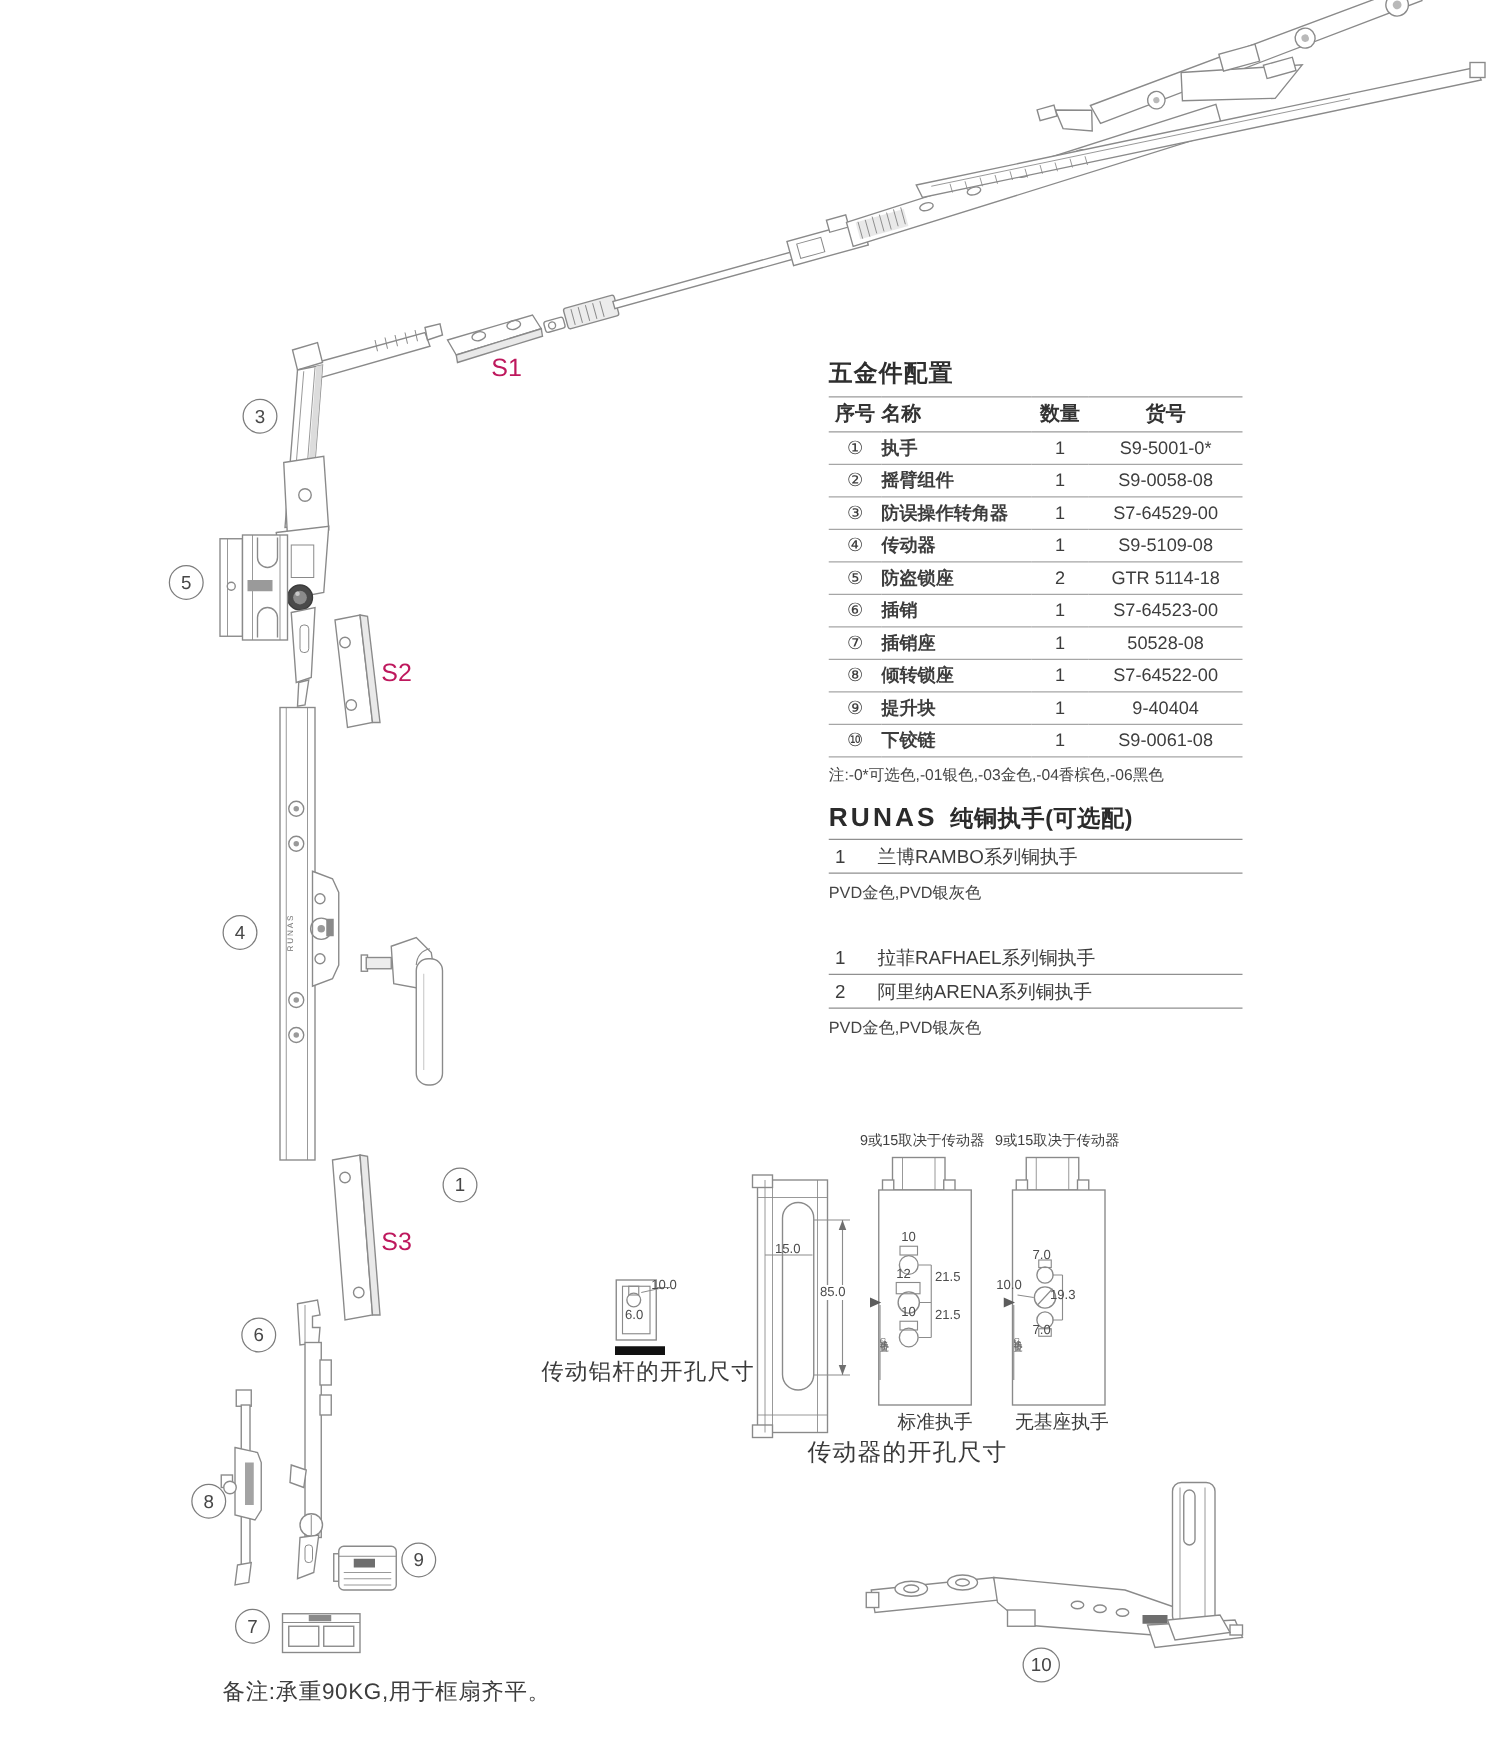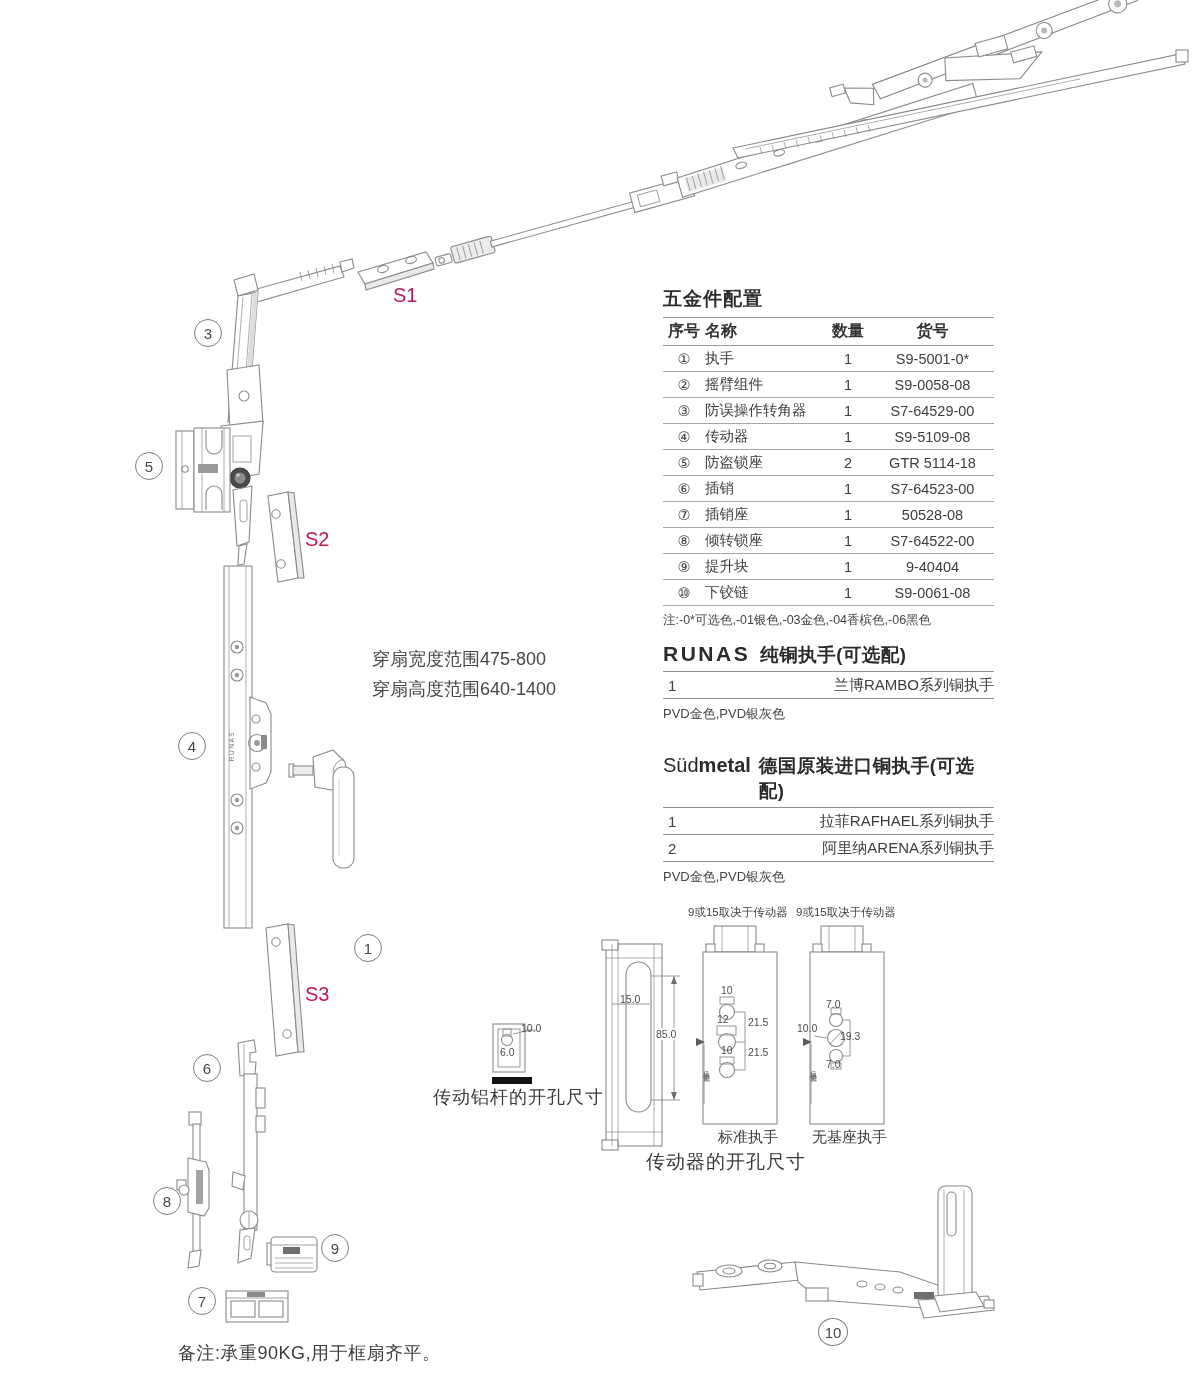--- a/index.html
+++ b/index.html
@@ -22,32 +22,32 @@
   #sash-range{position:absolute;left:372px;top:644px;font-size:18px;line-height:30px;color:#474747;}
   
   #parts-table{position:absolute;left:663px;top:286px;width:331px;}
   #parts-table .tbl-title{font-size:19px;font-weight:bold;color:#2e2e2e;margin-bottom:5px;letter-spacing:1px;}
   #parts-table table{border-collapse:collapse;width:100%;table-layout:fixed;}
   #parts-table th{border-top:1px solid #9b9b9b;border-bottom:1px solid #9b9b9b;height:27px;
                   font-size:16px;font-weight:600;color:#333;padding:0;}
   #parts-table td{border-bottom:1px solid #a6a6a6;height:25px;font-size:14.5px;color:#3d3d3d;padding:0;
                   overflow:hidden;white-space:nowrap;}
   .c-center{text-align:center;}
-  .c-left{text-align:left;}
+  .c-left{text-align:left;font-weight:bold;}
   #parts-table .note{margin-top:6px;font-size:12.5px;color:#444;white-space:nowrap;}
   
   .brandblock{position:absolute;left:663px;width:331px;}
   .brandhead{display:flex;align-items:baseline;border-bottom:1px solid #909090;padding-bottom:4px;color:#2b2b2b;}
   .brand-runas{font-size:21px;font-weight:bold;letter-spacing:2.5px;}
   .brand-sud-light{font-size:20px;font-weight:400;}
   .brand-sud-bold{font-size:20px;font-weight:bold;}
   .brandtitle{font-size:18.5px;font-weight:bold;margin-left:10px;letter-spacing:0.5px;}
   .brandrow{display:flex;align-items:center;height:26px;border-bottom:1px solid #909090;font-size:15px;color:#3d3d3d;}
   .brandrow .no{width:34px;padding-left:5px;}
-  .brandrow .nm{flex:1;text-align:right;}
+  .brandrow .nm{flex:1;text-align:left;}
   .brandfoot{font-size:13px;color:#454545;padding-top:6px;}
   #footnote{position:absolute;left:178px;top:1341px;font-size:18px;color:#3d3d3d;letter-spacing:0.5px;}
 </style>
 </head>
 <body>
 
 <div id="stage">
 
   <svg id="art" width="1200" height="1400" viewBox="0 0 1200 1400">
 
@@ -305,24 +305,20 @@
   <div class="callout" style="left:153px;top:1187px;">8</div>
   <div class="callout" style="left:321px;top:1234px;">9</div>
   <div class="callout" style="left:188px;top:1287px;">7</div>
   <div class="callout" style="left:818px;top:1318px;width:28px;">10</div>
 
   <div class="plate-label" style="left:393px;top:284px;">S1</div>
   <div class="plate-label" style="left:305px;top:528px;">S2</div>
   <div class="plate-label" style="left:305px;top:983px;">S3</div>
 
 
-  <div id="sash-range">
-    <div>穿扇宽度范围475-800</div>
-    <div>穿扇高度范围640-1400</div>
-  </div>
 
   <div id="parts-table">
     <div class="tbl-title">五金件配置</div>
     <table>
       <colgroup>
           <col style="width:42px">
           <col style="width:120px">
           <col style="width:46px">
           <col style="width:123px">
         </colgroup>
@@ -406,25 +402,20 @@
       <span class="brandtitle">纯铜执手(可选配)</span>
     </div>
     <div class="brandrow">
       <span class="no">1</span>
       <span class="nm">兰博RAMBO系列铜执手</span>
     </div>
     <div class="brandfoot">PVD金色,PVD银灰色</div>
   </div>
 
   <div class="brandblock" style="top:753px;">
-    <div class="brandhead">
-      <span class="brand-sud-light">Süd</span>
-        <span class="brand-sud-bold">metal</span>
-      <span class="brandtitle" style="margin-left:8px;">德国原装进口铜执手(可选配)</span>
-    </div>
     <div class="brandrow">
       <span class="no">1</span>
       <span class="nm">拉菲RAFHAEL系列铜执手</span>
     </div>
     <div class="brandrow">
       <span class="no">2</span>
       <span class="nm">阿里纳ARENA系列铜执手</span>
     </div>
     <div class="brandfoot">PVD金色,PVD银灰色</div>
   </div>

